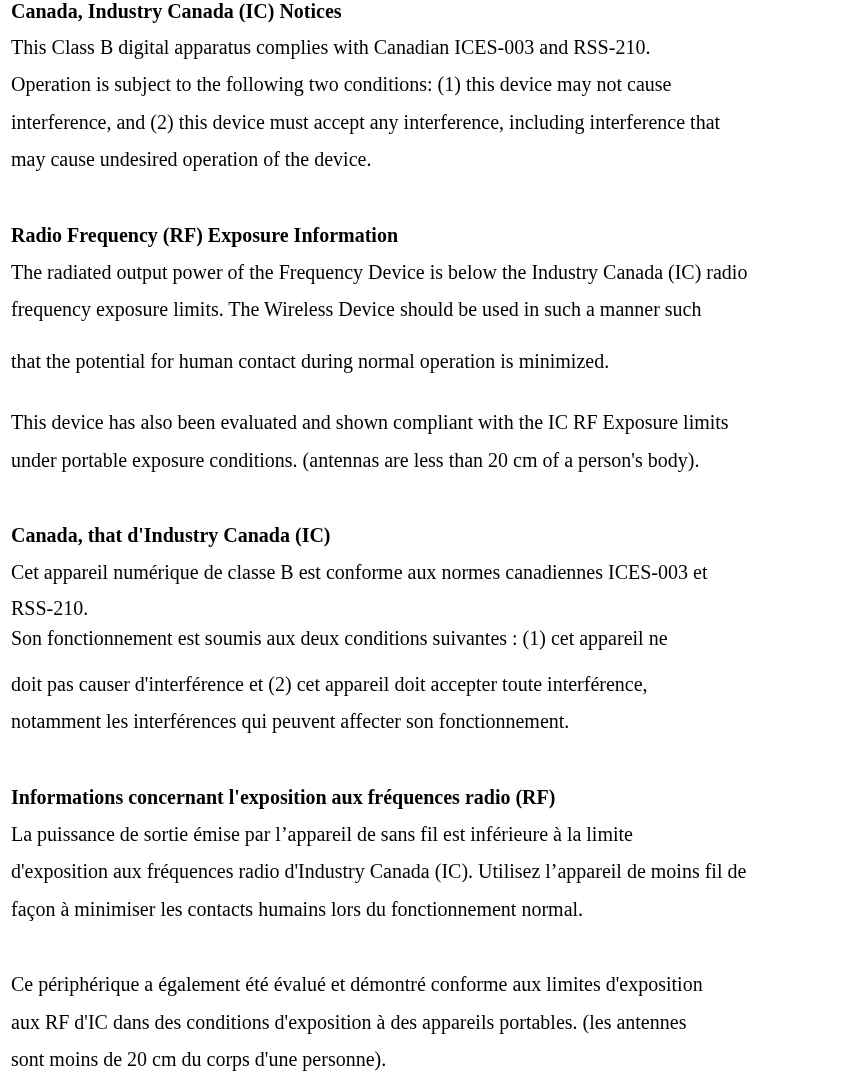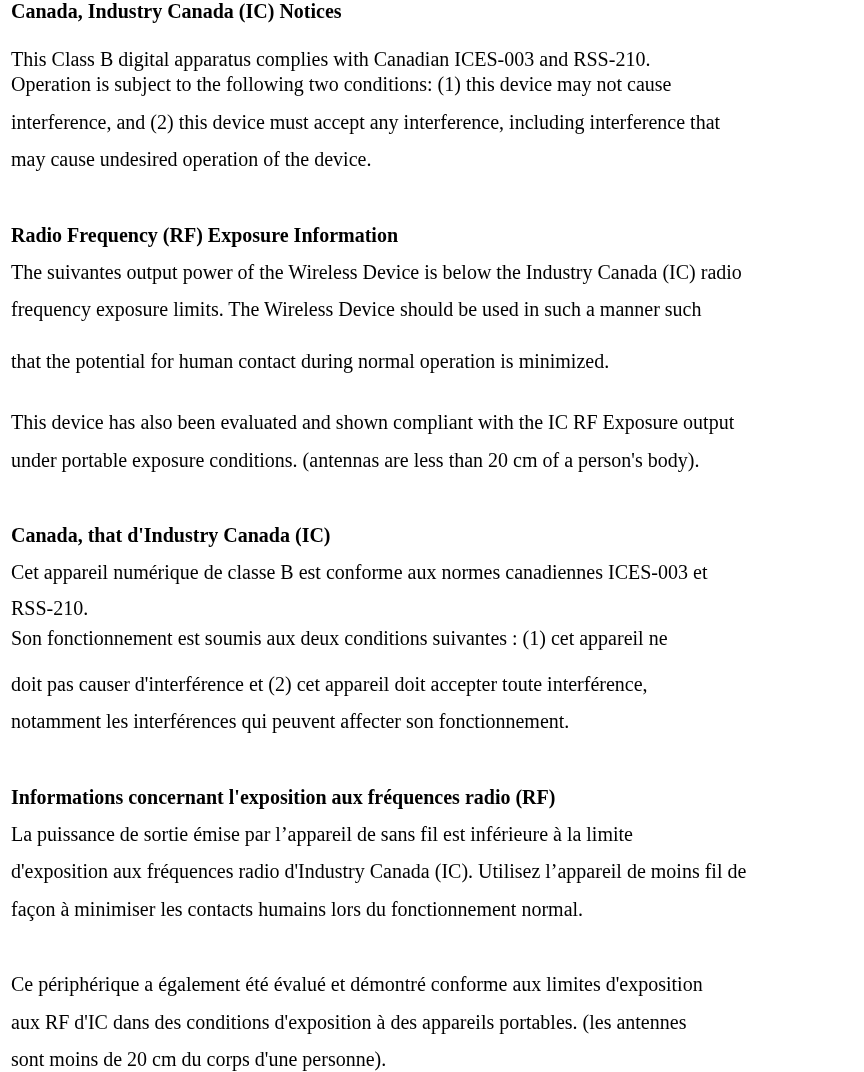--- a/index.html
+++ b/index.html
@@ -7,30 +7,30 @@
          font-family: "Liberation Serif", "DejaVu Serif", serif; color: #000; }
   .line { position: absolute; left: 0; white-space: nowrap; font-size: 20px; line-height: 24px; padding-left: 11px; }
   .b { font-weight: bold; }
 </style>
 </head>
 <body>
 
 <div>
 
   <div class="line b" style="top:-1px">Canada, Industry Canada (IC) Notices</div>
-  <div class="line" style="top:47px">This Class B digital apparatus complies with Canadian ICES-003 and RSS-210.</div>
+  <div class="line" style="top:35px">This Class B digital apparatus complies with Canadian ICES-003 and RSS-210.</div>
   <div class="line" style="top:72px">Operation is subject to the following two conditions: (1) this device may not cause</div>
   <div class="line" style="top:110px">interference, and (2) this device must accept any interference, including interference that</div>
   <div class="line" style="top:147px">may cause undesired operation of the device.</div>
 
   <div class="line b" style="top:223px">Radio Frequency (RF) Exposure Information</div>
-  <div class="line" style="top:260px">The suivantes output power of the Wireless Device is below the Industry Canada (IC) radio</div>
+  <div class="line" style="top:260px">The radiated output power of the Frequency Device is below the Industry Canada (IC) radio</div>
   <div class="line" style="top:297px">frequency exposure limits. The Wireless Device should be used in such a manner such</div>
   <div class="line" style="top:349px">that the potential for human contact during normal operation is minimized.</div>
-  <div class="line" style="top:410px">This device has also been evaluated and shown compliant with the IC RF Exposure output</div>
+  <div class="line" style="top:410px">This device has also been evaluated and shown compliant with the IC RF Exposure limits</div>
   <div class="line" style="top:448px">under portable exposure conditions. (antennas are less than 20 cm of a person's body).</div>
 
   <div class="line b" style="top:523px">Canada, that d'Industry Canada (IC)</div>
   <div class="line" style="top:560px">Cet appareil numérique de classe B est conforme aux normes canadiennes ICES-003 et</div>
   <div class="line" style="top:596px">RSS-210.</div>
   <div class="line" style="top:626px">Son fonctionnement est soumis aux deux conditions suivantes : (1) cet appareil ne</div>
   <div class="line" style="top:672px">doit pas causer d'interférence et (2) cet appareil doit accepter toute interférence,</div>
   <div class="line" style="top:709px">notamment les interférences qui peuvent affecter son fonctionnement.</div>
 
   <div class="line b" style="top:785px">Informations concernant l'exposition aux fréquences radio (RF)</div>

